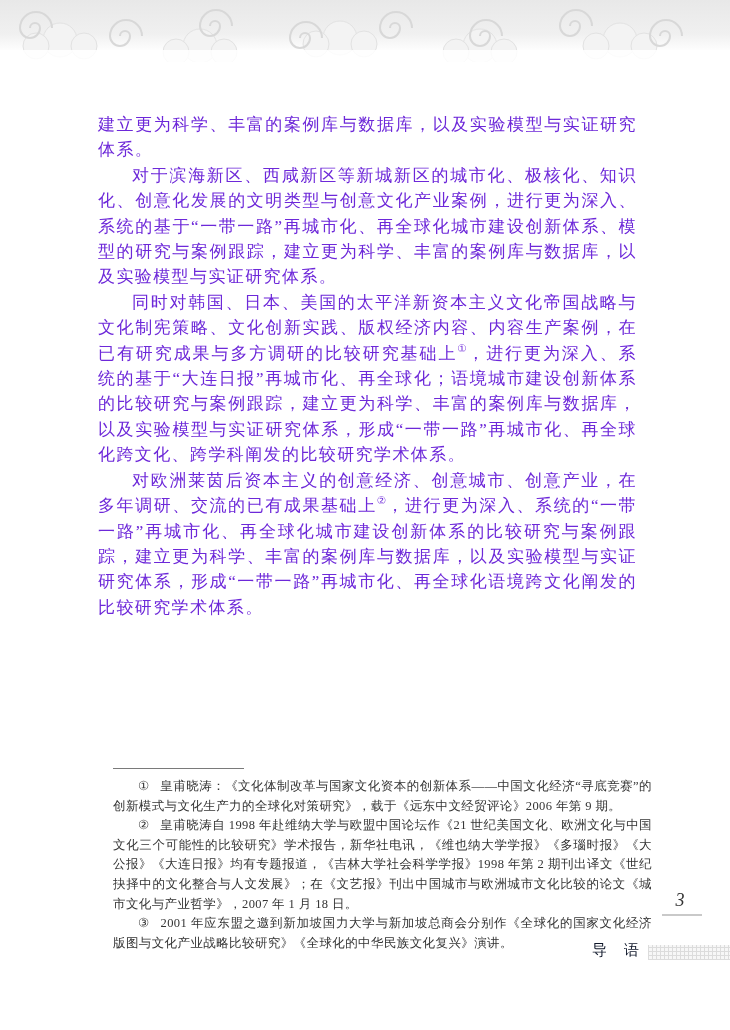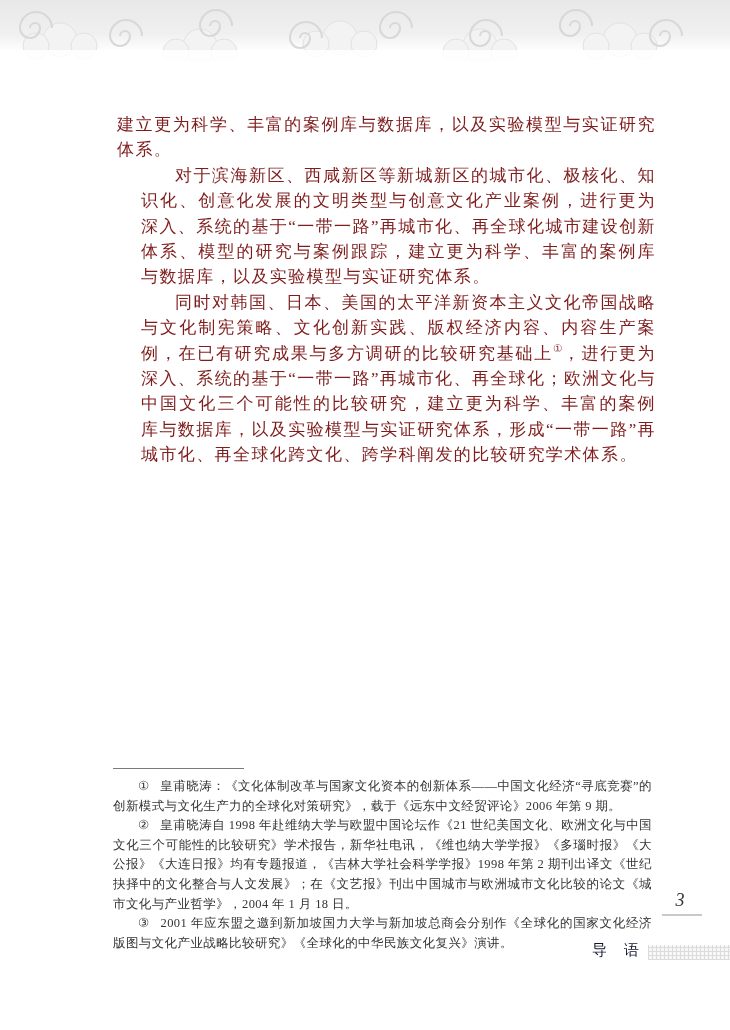--- a/index.html
+++ b/index.html
@@ -16,32 +16,32 @@
   .cloud-band {
     position: absolute;
     top: 0; left: 0;
     width: 730px; height: 62px;
   }
 
   
   .body-text {
     position: absolute;
     top: 112px;
-    left: 117px;
+    left: 98px;
     width: 539px;
-    color: #7f1d1d;
+    color: #6d28d9;
     font-size: 17px;
     line-height: 25.4px;
     letter-spacing: 1.4px;
     text-align: justify;
     text-justify: inter-ideograph;
     word-break: break-all;
   }
   .body-text p { margin: 0; }
-  .body-text p.indent { text-indent: 2em; margin-left: 24px; }
+  .body-text p.indent { text-indent: 2em; }
   .fn-ref {
     font-size: 0.62em;
     vertical-align: super;
     letter-spacing: 0;
     line-height: 0;
   }
 
   
   .fn-separator {
     position: absolute;
@@ -147,28 +147,29 @@
       <use href="#curl" x="480" y="36"></use>
       <use href="#curl" x="570" y="26"></use>
       <use href="#curl" x="660" y="36"></use>
       <rect y="50" width="730" height="12" fill="#ffffff" opacity="0.85"></rect>
     </svg>
   </div>
 
   <div class="body-text">
       <p><span>建立更为科学、丰富的案例库与数据库，以及实验模型与实证研究体系。</span></p>
       <p class="indent"><span>对于滨海新区、西咸新区等新城新区的城市化、极核化、知识化、创意化发展的文明类型与创意文化产业案例，进行更为深入、系统的基于“一带一路”再城市化、再全球化城市建设创新体系、模型的研究与案例跟踪，建立更为科学、丰富的案例库与数据库，以及实验模型与实证研究体系。</span></p>
-      <p class="indent"><span>同时对韩国、日本、美国的太平洋新资本主义文化帝国战略与文化制宪策略、文化创新实践、版权经济内容、内容生产案例，在已有研究成果与多方调研的比较研究基础上</span><sup class="fn-ref">①</sup><span>，进行更为深入、系统的基于“一带一路”再城市化、再全球化；欧洲文化与中国文化三个可能性的比较研究，建立更为科学、丰富的案例库与数据库，以及实验模型与实证研究体系，形成“一带一路”再城市化、再全球化跨文化、跨学科阐发的比较研究学术体系。</span></p>
+      <p class="indent"><span>同时对韩国、日本、美国的太平洋新资本主义文化帝国战略与文化制宪策略、文化创新实践、版权经济内容、内容生产案例，在已有研究成果与多方调研的比较研究基础上</span><sup class="fn-ref">①</sup><span>，进行更为深入、系统的基于“大连日报”再城市化、再全球化；语境城市建设创新体系的比较研究与案例跟踪，建立更为科学、丰富的案例库与数据库，以及实验模型与实证研究体系，形成“一带一路”再城市化、再全球化跨文化、跨学科阐发的比较研究学术体系。</span></p>
+      <p class="indent"><span>对欧洲莱茵后资本主义的创意经济、创意城市、创意产业，在多年调研、交流的已有成果基础上</span><sup class="fn-ref">②</sup><span>，进行更为深入、系统的“一带一路”再城市化、再全球化城市建设创新体系的比较研究与案例跟踪，建立更为科学、丰富的案例库与数据库，以及实验模型与实证研究体系，形成“一带一路”再城市化、再全球化语境跨文化阐发的比较研究学术体系。</span></p>
     </div>
 
   <hr class="fn-separator">
 
   <div class="footnotes">
       <p><span class="fn-marker">①</span><span>皇甫晓涛：《文化体制改革与国家文化资本的创新体系——中国文化经济“寻底竞赛”的创新模式与文化生产力的全球化对策研究》，载于《远东中文经贸评论》2006 年第 9 期。</span></p>
-      <p><span class="fn-marker">②</span><span>皇甫晓涛自 1998 年赴维纳大学与欧盟中国论坛作《21 世纪美国文化、欧洲文化与中国文化三个可能性的比较研究》学术报告，新华社电讯，《维也纳大学学报》《多瑙时报》《大公报》《大连日报》均有专题报道，《吉林大学社会科学学报》1998 年第 2 期刊出译文《世纪抉择中的文化整合与人文发展》；在《文艺报》刊出中国城市与欧洲城市文化比较的论文《城市文化与产业哲学》，2004 年 1 月 18 日。</span></p>
+      <p><span class="fn-marker">②</span><span>皇甫晓涛自 1998 年赴维纳大学与欧盟中国论坛作《21 世纪美国文化、欧洲文化与中国文化三个可能性的比较研究》学术报告，新华社电讯，《维也纳大学学报》《多瑙时报》《大公报》《大连日报》均有专题报道，《吉林大学社会科学学报》1998 年第 2 期刊出译文《世纪抉择中的文化整合与人文发展》；在《文艺报》刊出中国城市与欧洲城市文化比较的论文《城市文化与产业哲学》，2007 年 1 月 18 日。</span></p>
       <p><span class="fn-marker">③</span><span>2001 年应东盟之邀到新加坡国力大学与新加坡总商会分别作《全球化的国家文化经济版图与文化产业战略比较研究》《全球化的中华民族文化复兴》演讲。</span></p>
     </div>
 
   <div class="page-number">3</div>
   <div class="page-number-rule"></div>
 
   <div class="footer-label">导　语</div>
   <div class="footer-bar"></div>
 
 </div>

